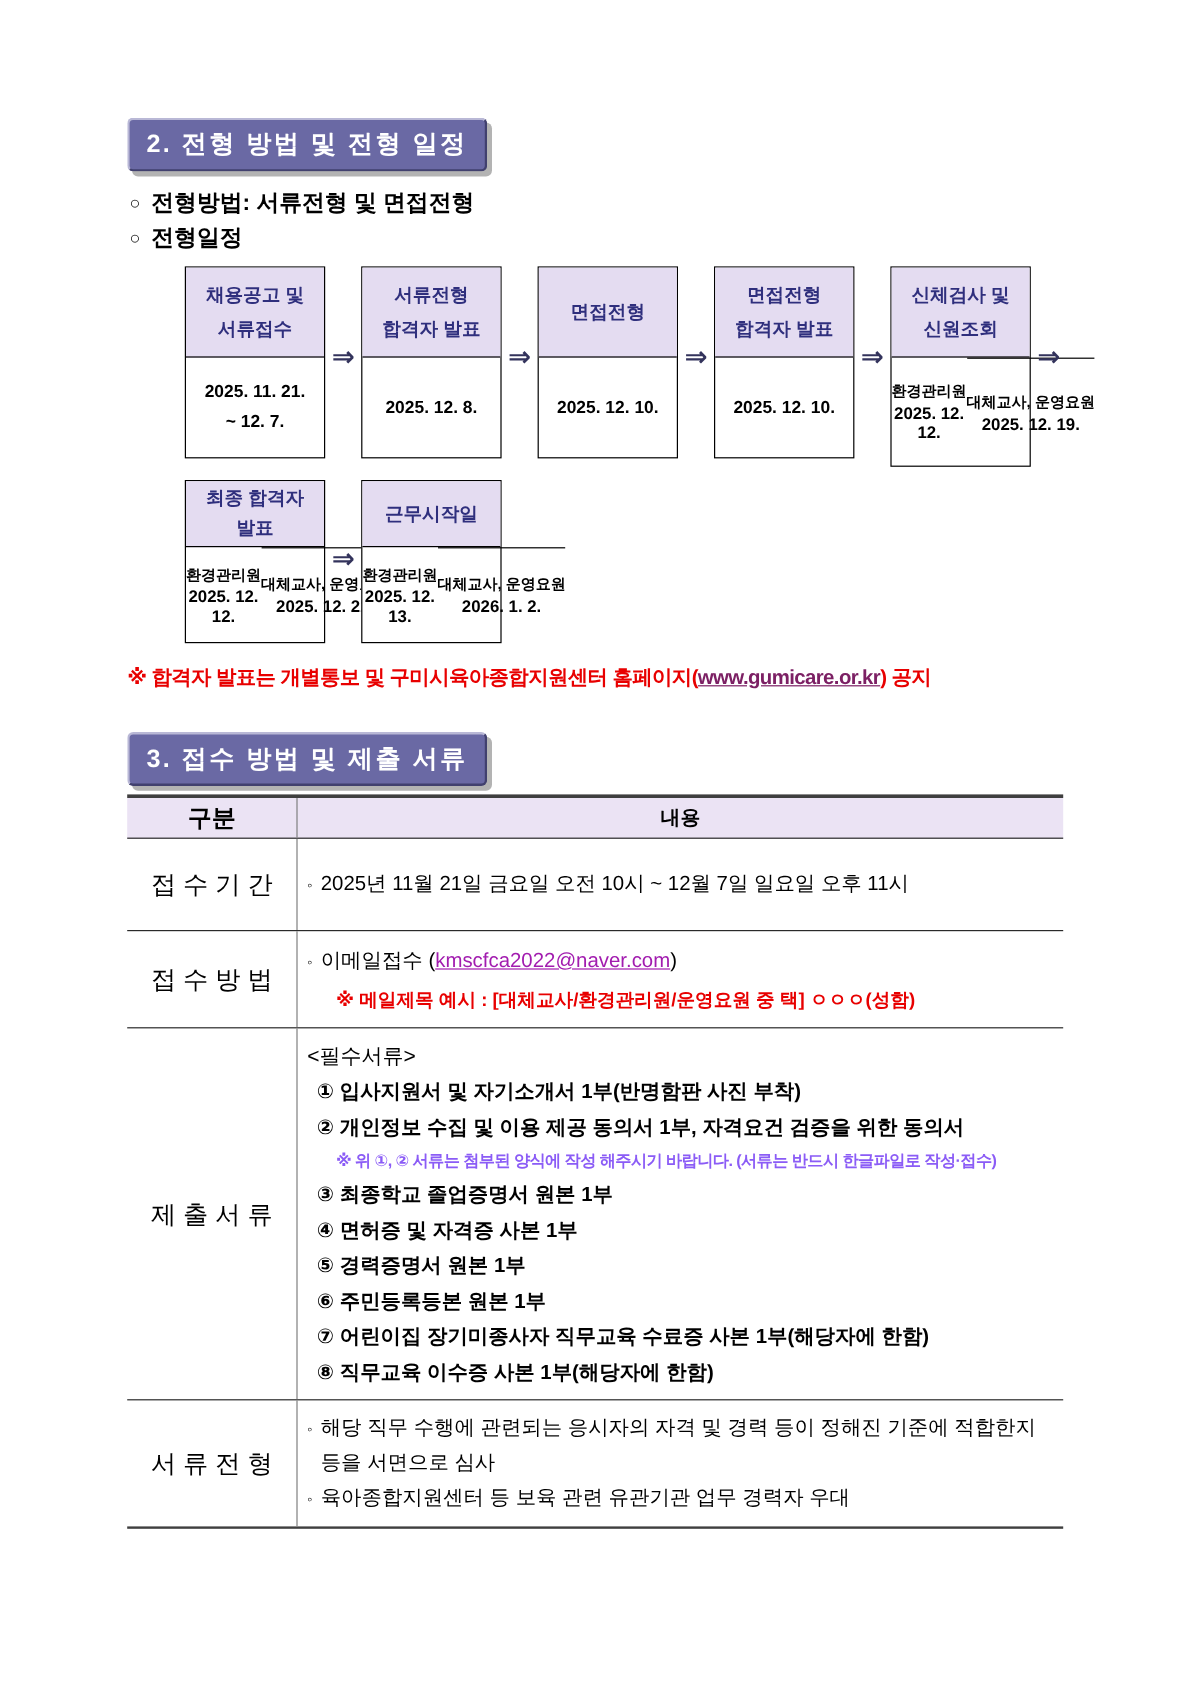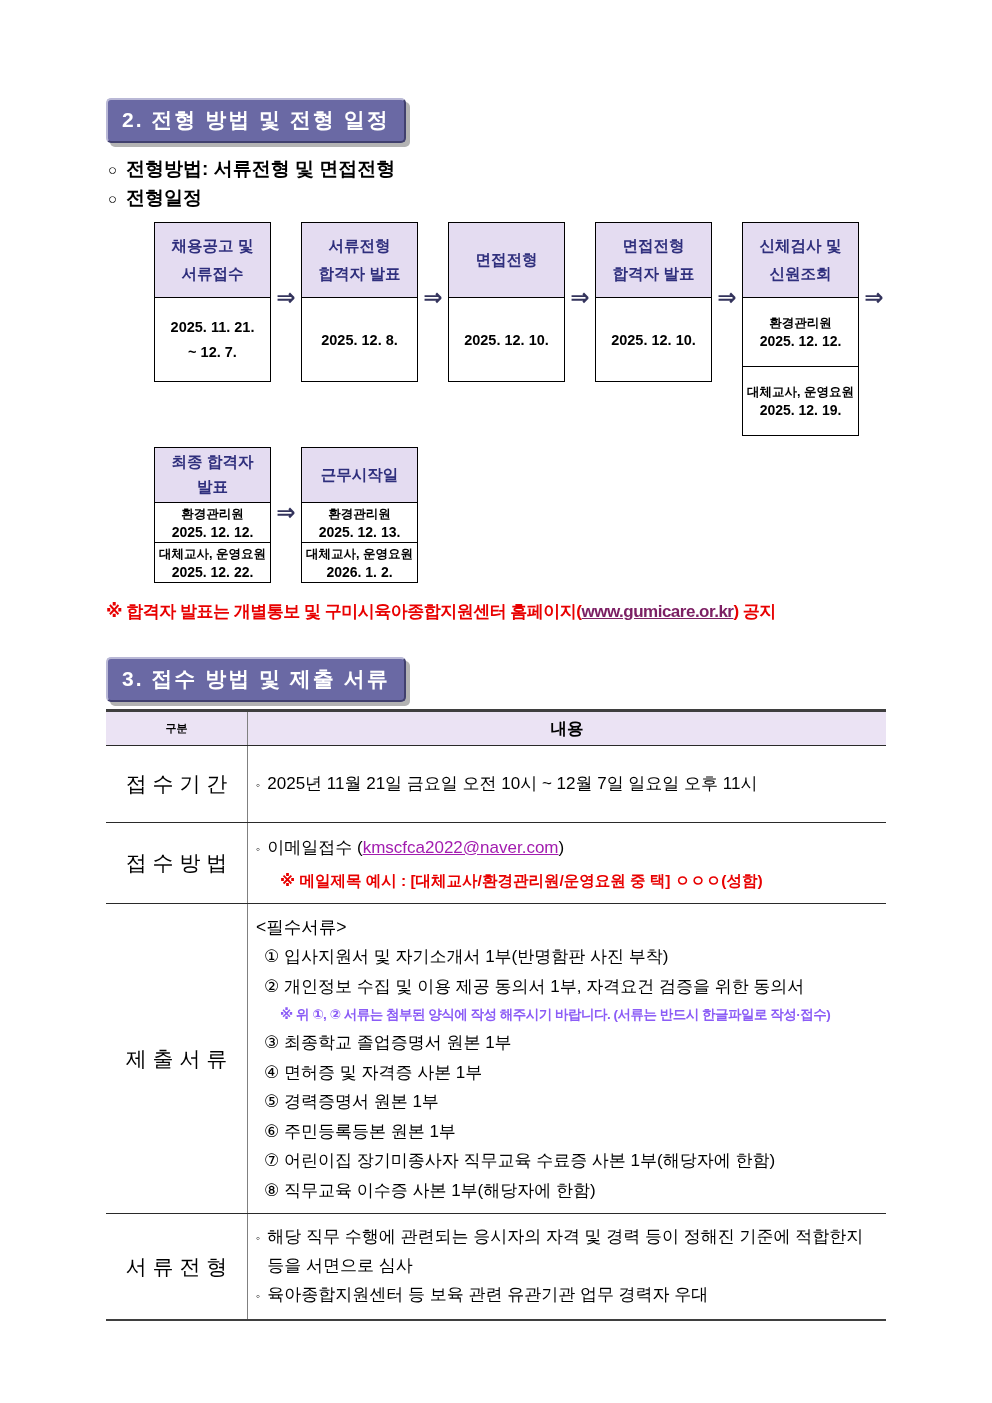--- a/index.html
+++ b/index.html
@@ -16,29 +16,29 @@
 
   
   .bullets{margin:13px 0 2px 2px;}
   .bullet-line{display:flex;align-items:center;gap:9px;font-size:19px;font-weight:bold;margin:3px 0;}
   .bullet-marker{font-size:15px;font-weight:900;line-height:1;}
 
   
   .flow-row{display:flex;align-items:flex-start;margin-top:11px;padding-left:48px;}
   .fbox{width:117px;flex:0 0 117px;border:1.5px solid #000;box-sizing:border-box;
         background:#fff;display:flex;flex-direction:column;height:160px;}
-  .fbox.tall{height:214px;}
+  .fbox.tall{height:167px;}
   .fbox.short{height:136px;}
   .fbox-head{background:#e4dcf1;border-bottom:1.5px solid #000;color:#2f2f7d;font-weight:bold;
              font-size:15.5px;text-align:center;display:flex;flex-direction:column;
              justify-content:center;gap:7px;flex:0 0 74px;}
   .fbox.short .fbox-head{flex:0 0 54px;gap:4px;}
   .fbox-body{flex:1;display:flex;flex-direction:column;justify-content:center;gap:9px;
              text-align:center;font-weight:bold;font-size:14.5px;}
-  .fsplit{flex:1;display:flex;flex-direction:column;}
+  .fsplit{flex:1;display:flex;}
   .fgroup{flex:1;display:flex;flex-direction:column;justify-content:center;gap:1px;text-align:center;}
   .fgroup + .fgroup{border-top:1.5px solid #000;}
   .fgroup .glabel{font-weight:bold;font-size:12.5px;white-space:nowrap;}
   .fgroup .gdate{font-weight:bold;font-size:14px;}
   .flow-arrow{width:30px;flex:0 0 30px;text-align:center;font-size:23px;font-weight:bold;
               color:#33335c;padding-top:64px;line-height:1;}
   .flow-row.second .flow-arrow{padding-top:54px;}
 
   
   .note{margin-top:17px;font-size:17px;font-weight:bold;color:#e80000;letter-spacing:-0.5px;}
@@ -46,34 +46,34 @@
 
   .sec3{margin-top:34px;}
 
   
   .dtable{margin-top:7px;width:780px;border-top:3px solid #3f3f3f;border-bottom:2.5px solid #3f3f3f;}
   .trow{display:flex;align-items:stretch;border-bottom:1.5px solid #2a2a2a;}
   .trow:last-child{border-bottom:none;}
   .tlabel{width:142px;flex:0 0 142px;border-right:1px solid #808080;display:flex;
           align-items:center;justify-content:center;font-size:21px;box-sizing:border-box;}
   .thead-row{background:#ebe3f4;height:33px;}
-  .thead-row .tlabel{font-size:11px;font-weight:bold;}
+  .thead-row .tlabel{font-size:20px;font-weight:bold;}
   .thead-col{flex:1;display:flex;align-items:center;justify-content:center;
              font-size:16.5px;font-weight:bold;}
   .tcontent{flex:1;padding:8px 2px 8px 8px;display:flex;flex-direction:column;justify-content:center;
             box-sizing:border-box;}
   .r1 .tcontent{min-height:76px;}
   .r2 .tcontent{min-height:80px;}
   .r4 .tcontent{min-height:101px;}
   .cline{display:flex;align-items:baseline;font-size:17px;line-height:29px;}
   .cbullet{flex:0 0 auto;margin-right:7px;font-size:12px;}
   .email-link{color:#a21caf;text-decoration:underline;cursor:pointer;}
   .red-inline{color:#e80000;font-weight:bold;font-size:15.5px;margin:5px 0 0 24px;line-height:24px;}
   .heading{font-size:17.5px;line-height:30px;}
-  .item{font-size:17px;line-height:29.5px;margin-left:8px;}
+  .item{font-size:17px;line-height:29.5px;margin-left:8px;font-weight:bold;}
   .rednote{color:#8b5cf6;font-weight:bold;font-size:13.5px;line-height:27px;margin-left:24px;
            letter-spacing:-0.5px;}
 </style>
 </head>
 <body>
 
 <div class="page">
   <div class="content">
 
     

